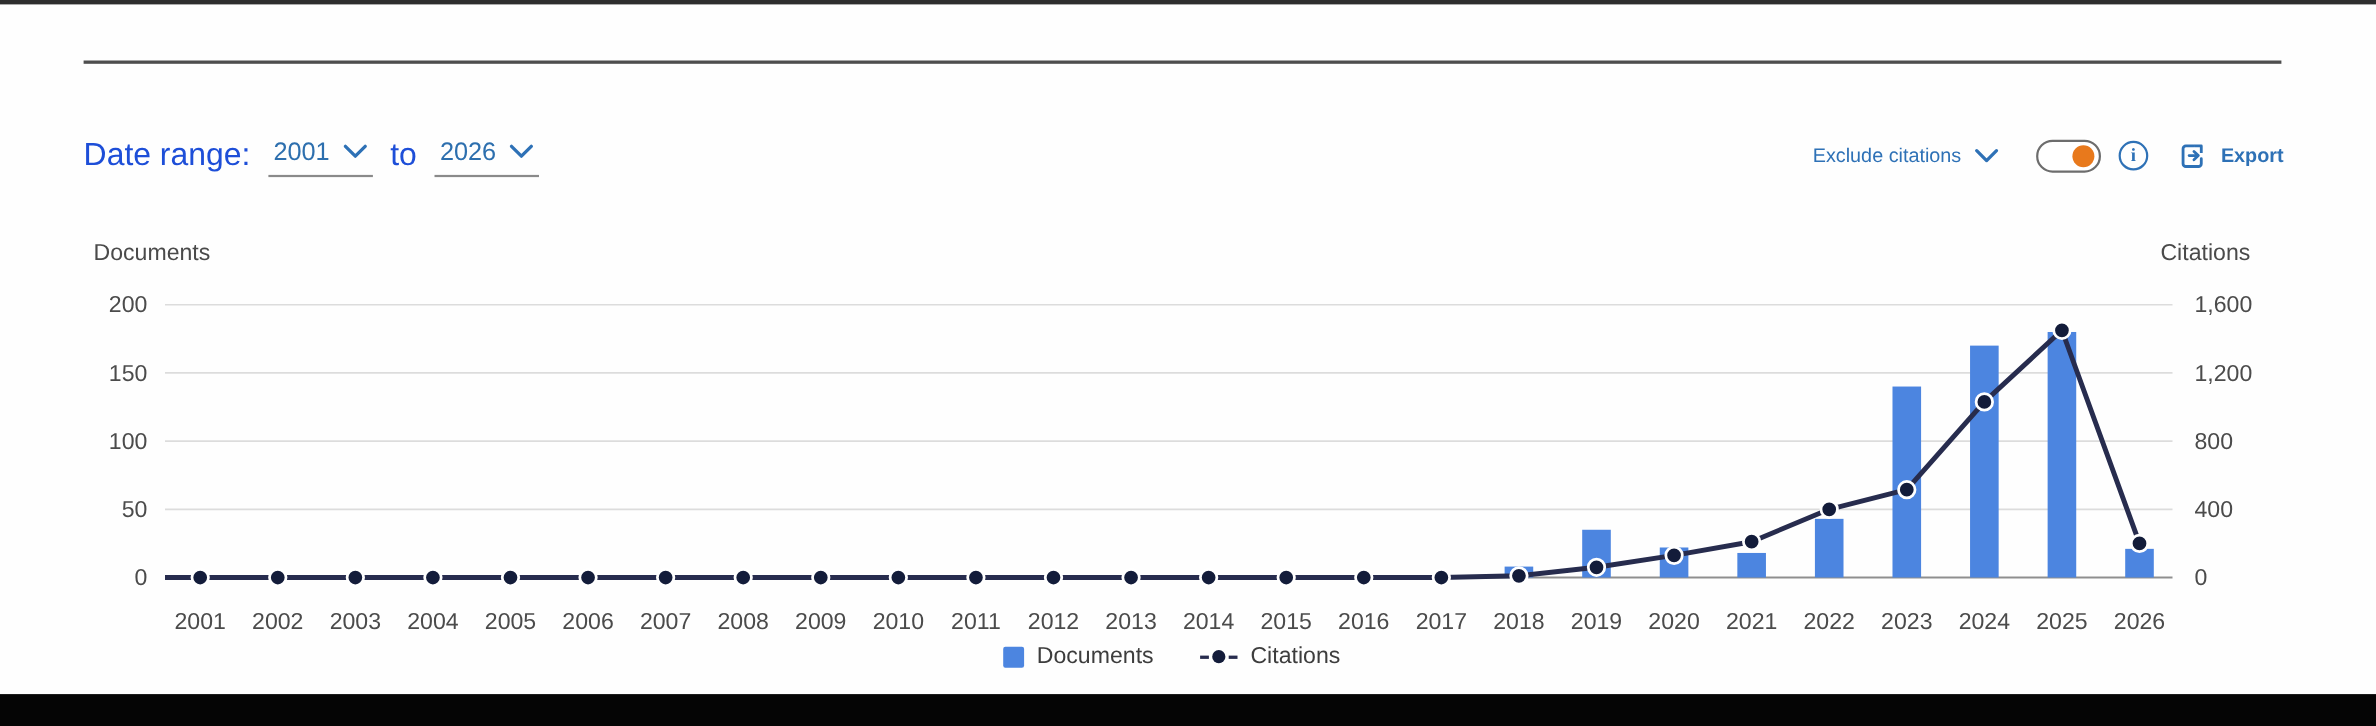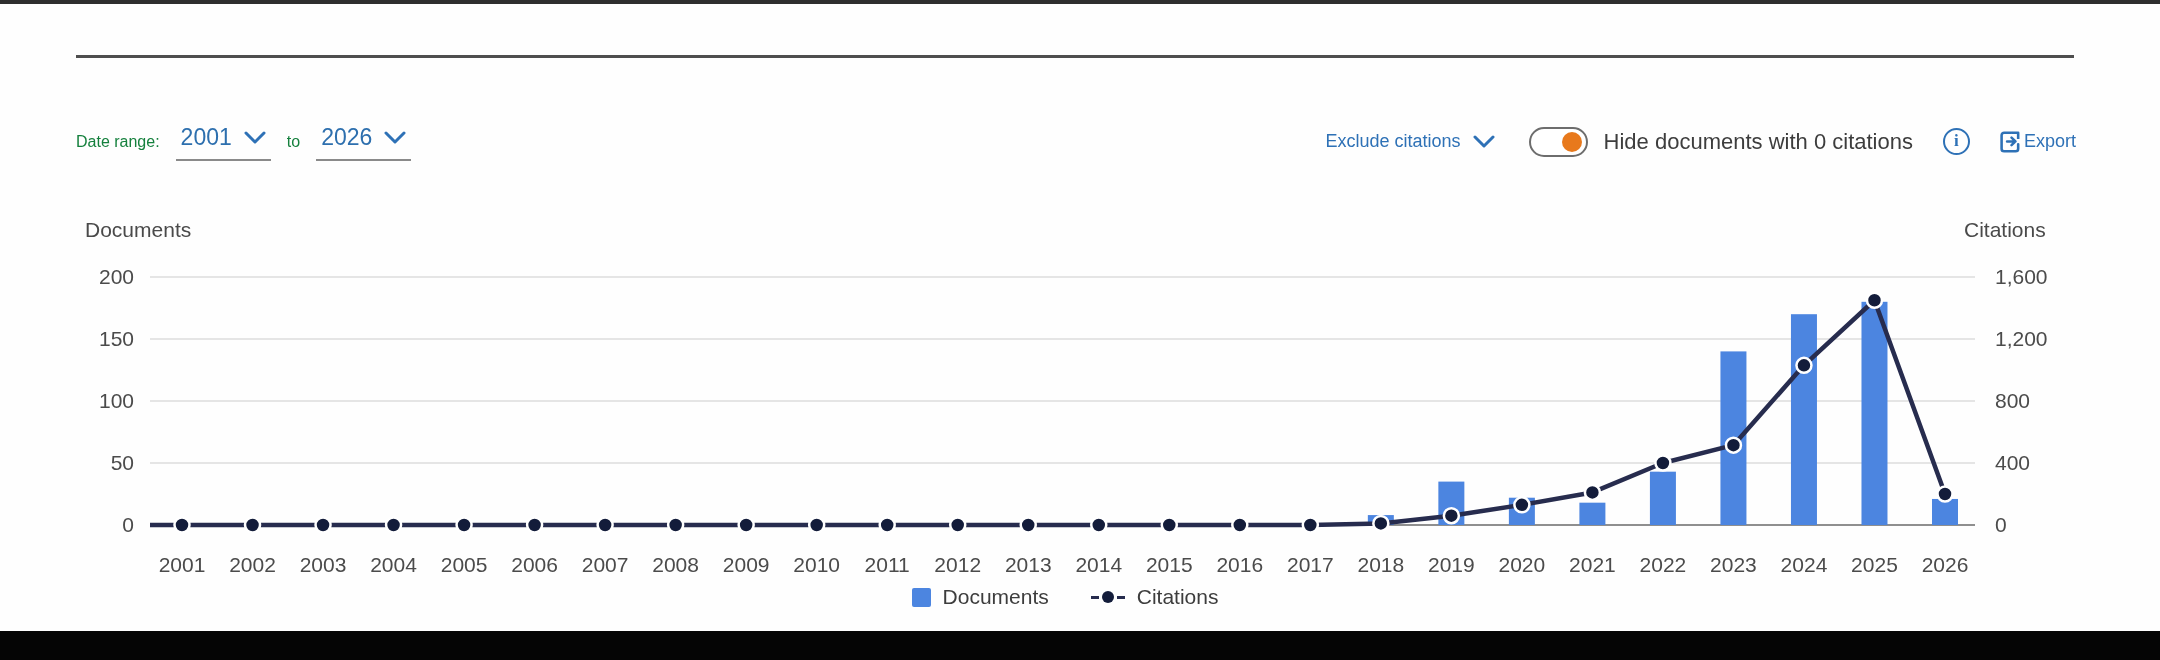--- a/index.html
+++ b/index.html
@@ -11,35 +11,35 @@
   }
   .top-line { position:absolute; top:0; left:0; width:2160px; height:4px; background:#2e2e2e; }
   .divider  { position:absolute; top:55px; left:76px; width:1998px; height:3px; background:#4e4e4e; }
   .bottom-bar { position:absolute; top:631px; left:0; width:2160px; height:29px; background:#050505; }
 
   
   .controls { position:absolute; top:122px; left:76px; width:2000px;
               display:flex; justify-content:space-between; align-items:center; }
   .left-controls { display:flex; align-items:center; gap:16px; }
   .right-controls { display:flex; align-items:center; }
-  .ctl-label { font-size:16px; color:#15803d; }
+  .ctl-label { font-size:29px; color:#1d4ed8; }
   .dd { display:inline-flex; align-items:center; gap:12px;
         border-bottom:2px solid #8a8a8a; padding:2px 5px 8px 5px; cursor:pointer; }
   .dd-value { font-size:23px; color:#2d6fae; }
   .link { font-size:18px; color:#2e71b6; display:inline-flex; align-items:center; gap:12px; cursor:pointer; }
   .chev { width:22px; height:13px; }
   .toggle { position:relative; width:59px; height:30px; border:2px solid #6d6d6d;
             border-radius:16px; background:#fff; margin:0 16px 0 34px; cursor:pointer; }
   .toggle .knob { position:absolute; top:3px; right:4px; width:20px; height:20px;
                   border-radius:50%; background:#e8791c; }
   .hide-label { font-size:22px; color:#3d3d3d; margin-right:30px; }
   .info-icon { width:27px; height:27px; border:2.5px solid #2e71b6; border-radius:50%;
                color:#2e71b6; font-size:17px; font-weight:bold; line-height:22px;
                text-align:center; font-family:"Liberation Serif", serif; margin-right:26px; cursor:pointer; }
-  .export-btn { display:inline-flex; align-items:center; cursor:pointer; }
+  .export-btn { display:inline-flex; align-items:center; gap:12px; cursor:pointer;font-weight:bold; }
 
   
   .axis-title { position:absolute; font-size:21px; color:#4a4a4a; }
   #axis-title-left  { top:218px; left:85px; }
   #axis-title-right { top:218px; left:1964px; }
   #chart-svg { position:absolute; top:0; left:0; }
   .tick { font-family:"Liberation Sans", sans-serif; font-size:21px; fill:#4b4b4b; }
 
   
   .legend { position:absolute; top:585px; left:0; width:2130px;
@@ -80,21 +80,20 @@
     <div class="right-controls">
       <span class="link">
         <span>Exclude citations</span>
         <svg class="chev" viewBox="0 0 22 13">
           <polyline points="2,2 11,11 20,2" fill="none" stroke="#2e71b6" stroke-width="3" stroke-linecap="round" stroke-linejoin="round"></polyline>
         </svg>
       </span>
       <span class="toggle">
         <span class="knob"></span>
       </span>
-      <span class="hide-label">Hide documents with 0 citations</span>
       <span class="info-icon">i</span>
       <span class="export-btn">
         <svg width="28" height="28" viewBox="0 0 24 24">
           <path d="M13 4 H7 a2.2 2.2 0 0 0 -2.2 2.2 v11.6 a2.2 2.2 0 0 0 2.2 2.2 h9.8 a2.2 2.2 0 0 0 2.2 -2.2 V14" fill="none" stroke="#2e71b6" stroke-width="2.2" stroke-linecap="round"></path>
           <path d="M13.5 4 L19 4 L19 9.5" fill="none" stroke="#2e71b6" stroke-width="2.2" stroke-linejoin="round"></path>
           <path d="M9.5 11.5 h7 m-3.2 -3.2 l3.4 3.2 l-3.4 3.2" fill="none" stroke="#2e71b6" stroke-width="2.2" stroke-linecap="round" stroke-linejoin="round"></path>
         </svg>
         <span class="link">Export</span>
       </span>
     </div>

